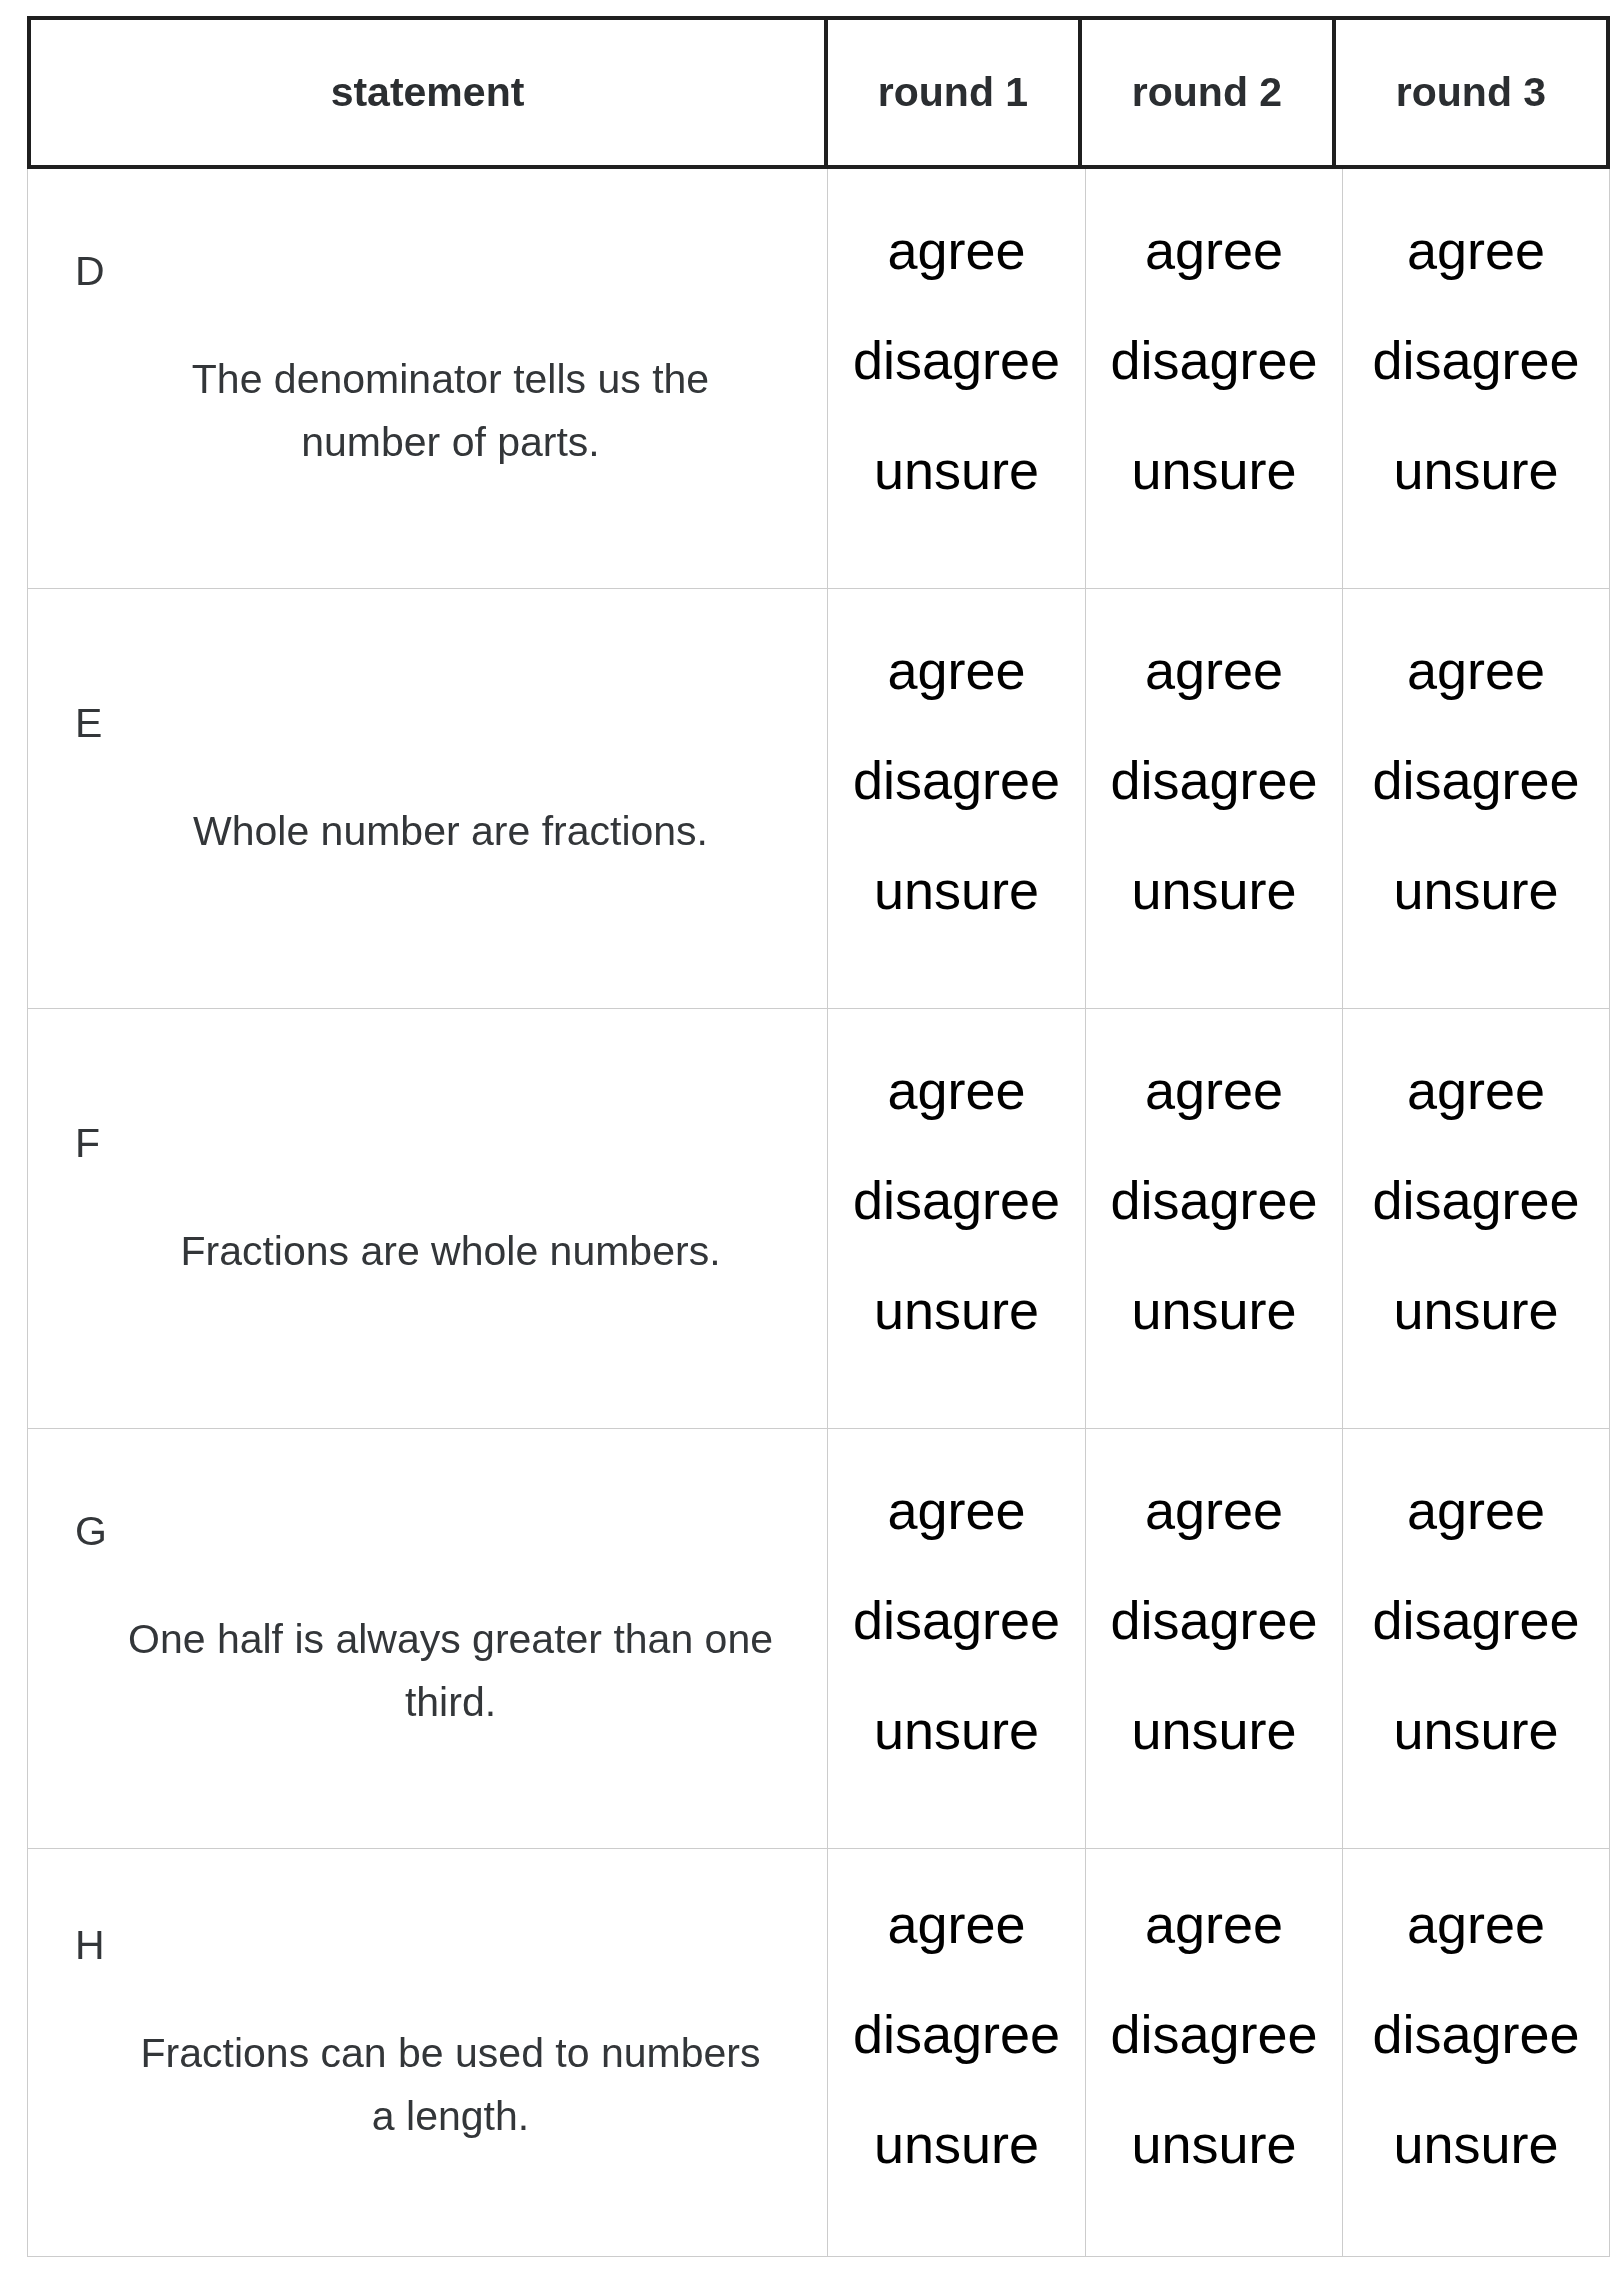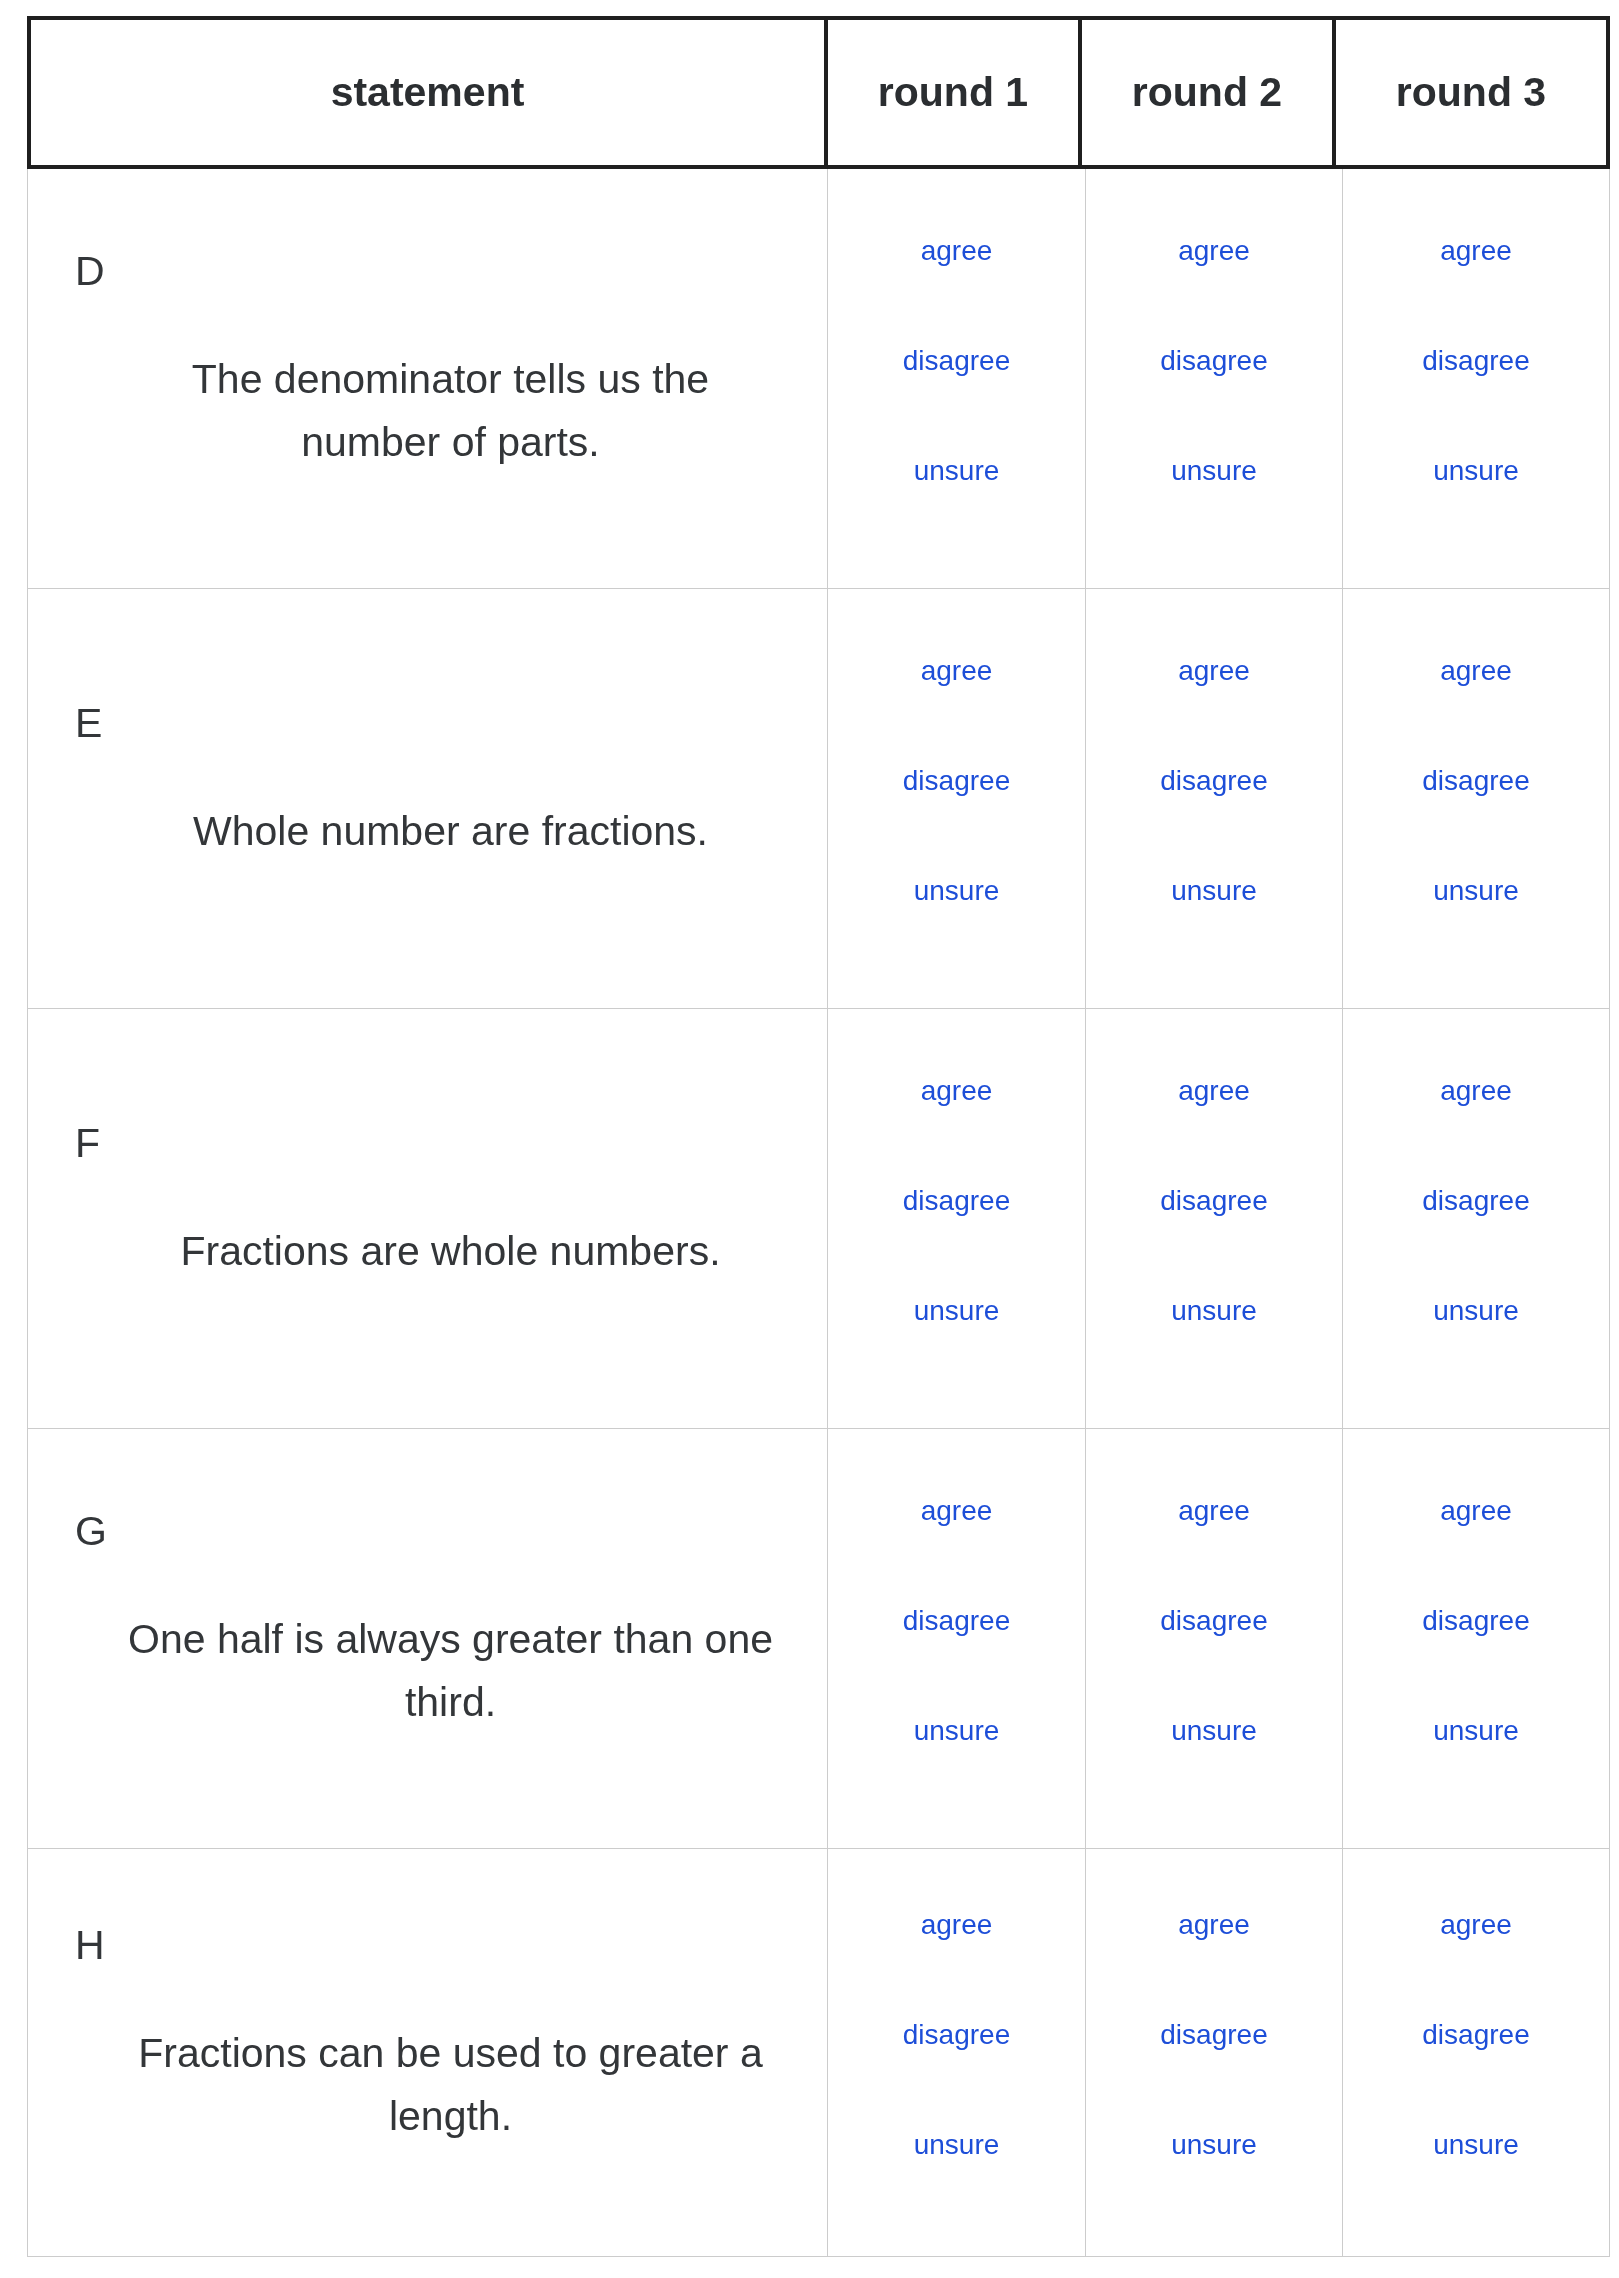--- a/index.html
+++ b/index.html
@@ -85,23 +85,23 @@
     display: flex;
     flex-direction: column;
     justify-content: center;
     align-items: center;
     gap: 47px;
     padding-bottom: 36px;
   }
   .option-cell.c2 { width: 257px; }
   .option-cell.c3 { width: auto; flex: 1; border-right: none; }
   .option {
-    font-size: 28px;
+    font-size: 54px;
     line-height: 63px;
-    color: #1d4ed8;
+    color: #000000;
     white-space: nowrap;
   }
 </style>
 </head>
 <body>
 
 <div class="sheet">
 
   <div class="header-row">
     <div class="hcell h-statement">statement</div>
@@ -196,21 +196,21 @@
       <div class="cell option-cell c3">
         <div class="option">agree</div>
         <div class="option">disagree</div>
         <div class="option">unsure</div>
       </div>
     </div>
 
     <div class="row short">
       <div class="cell statement-cell">
         <div class="letter">H</div>
-        <div class="stmt">Fractions can be used to greater a length.</div>
+        <div class="stmt">Fractions can be used to numbers a length.</div>
       </div>
       <div class="cell option-cell c1">
         <div class="option">agree</div>
         <div class="option">disagree</div>
         <div class="option">unsure</div>
       </div>
       <div class="cell option-cell c2">
         <div class="option">agree</div>
         <div class="option">disagree</div>
         <div class="option">unsure</div>

